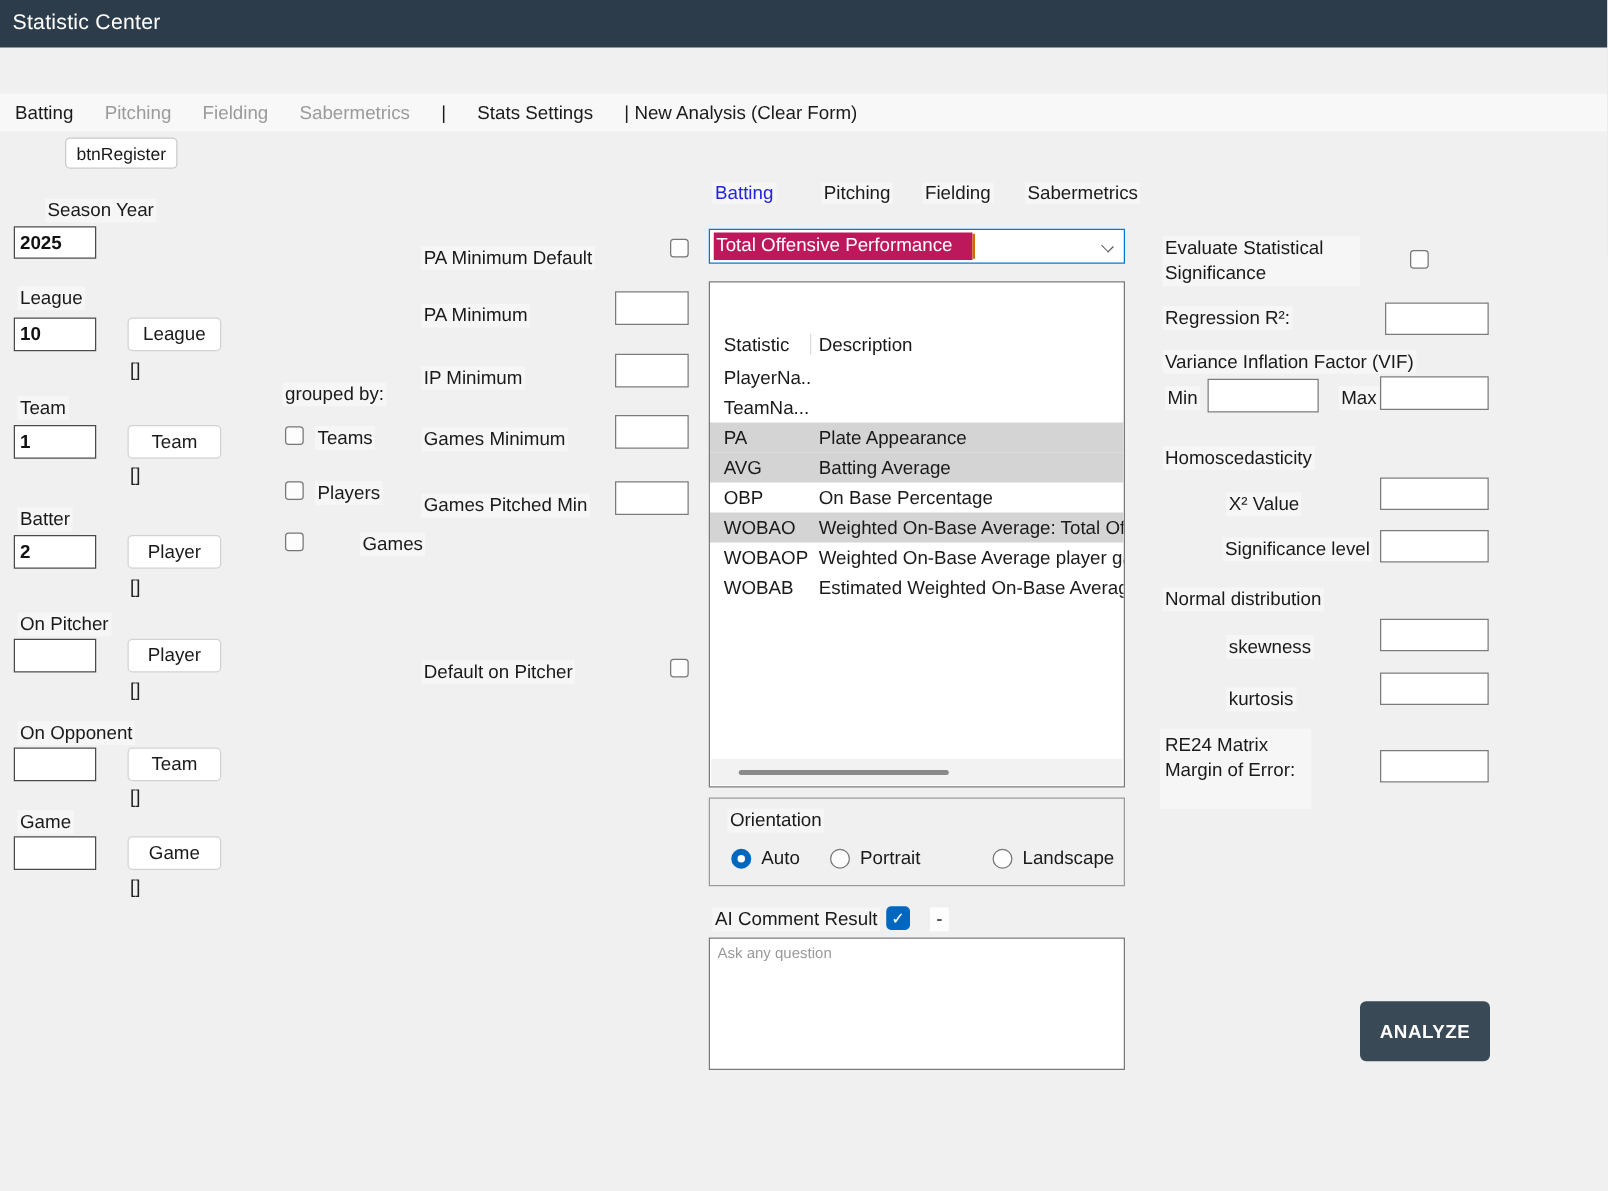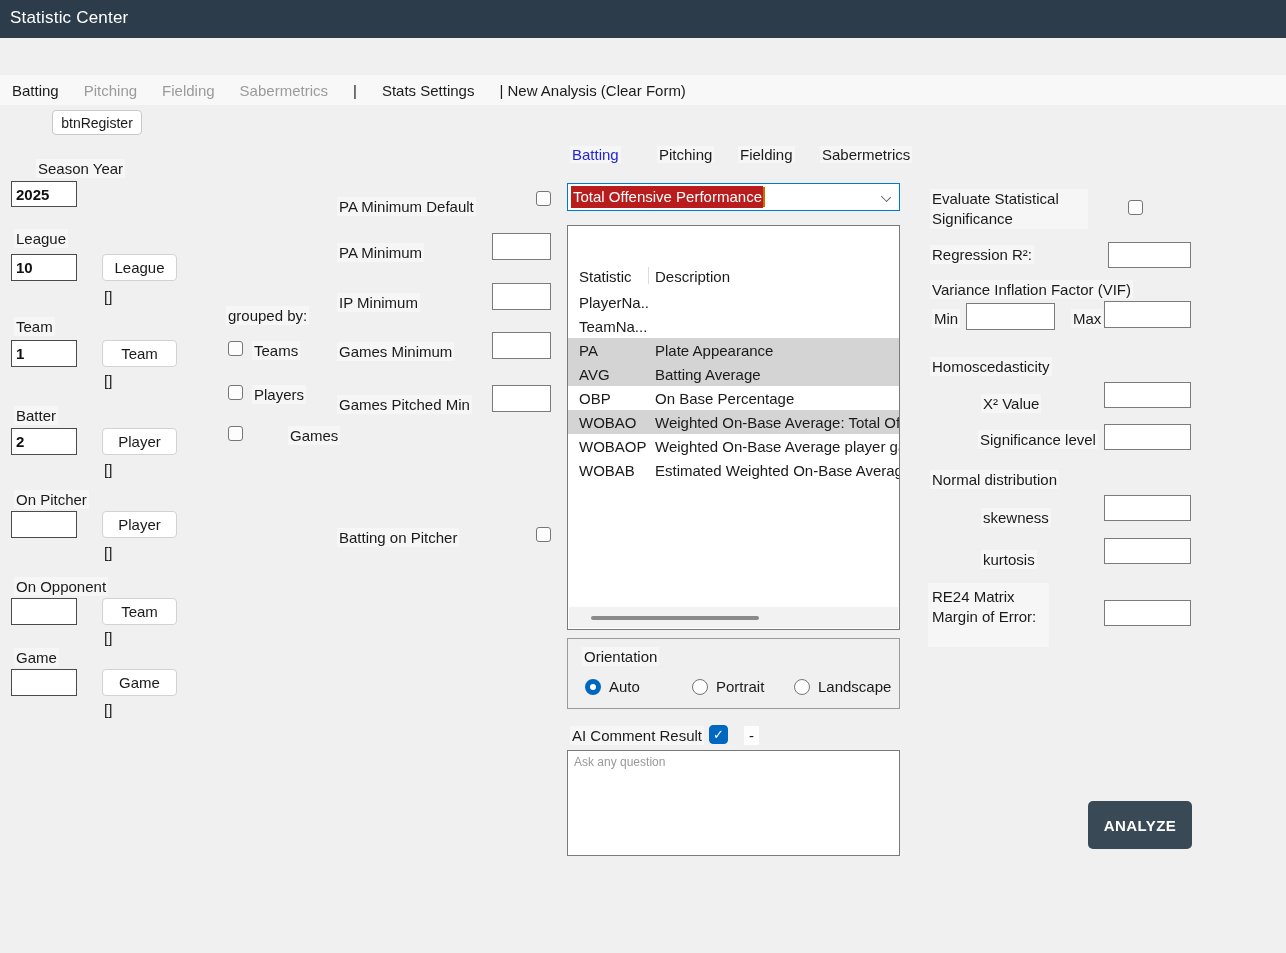--- a/index.html
+++ b/index.html
@@ -44,21 +44,21 @@
   .radio.selected { border:5px solid #0067c0; background:#ffffff; }
 
   .mid-input { background:#fff; border:1px solid #7b7b7b; width:59px; height:27px; font-family:inherit; font-size:15px; padding:0 4px; }
 
   
   .ctab { font-size:15px; color:#1b1b1b; background:#f6f6f6; padding:0 2px; }
   .ctab.active { color:#2424dd; }
 
   
   #combo { left:567px; top:183px; width:333px; height:28px; background:#fff; border:1px solid #0078d7; display:flex; align-items:center; padding-left:3px; }
-  #combo .sel-text { background:#b91c1c; color:#fff; font-size:15px; padding:2px 1px 3px 2px; white-space:nowrap; }
+  #combo .sel-text { background:#be185d; color:#fff; font-size:15px; padding:2px 16px 3px 2px; white-space:nowrap; }
   #combo .caret { display:inline-block; width:2px; height:20px; background:#c96f00; margin-left:0; }
   #combo .chev { position:absolute; right:9px; top:9px; width:8px; height:8px; border-right:1.5px solid #5a5a5a; border-bottom:1.5px solid #5a5a5a; transform:rotate(45deg) scaleY(.8); }
 
   
   #statlist { left:567px; top:225px; width:333px; height:405px; background:#fff; border:1px solid #7a7a7a; overflow:hidden; }
   #statlist .hdr { position:relative; height:28px; display:flex; align-items:center;margin-top:36px; }
   #statlist .hdr .c1 { padding-left:11px; width:80px; }
   #statlist .hdr .c2 { padding-left:7px; }
   #statlist .hdr .divider { position:absolute; left:80px; top:5px; height:17px; width:1px; background:#dcdcdc; }
   .lrow { height:24px; display:flex; align-items:center; white-space:nowrap; }
@@ -156,21 +156,21 @@
 
   <span class="abs lbl" style="left:337px; top:293px;">IP Minimum</span>
   <input class="abs mid-input" style="left: 492px; top: 283px;" value="">
 
   <span class="abs lbl" style="left:337px; top:342px;">Games Minimum</span>
   <input class="abs mid-input" style="left: 492px; top: 332px;" value="">
 
   <span class="abs lbl" style="left:337px; top:395px;">Games Pitched Min</span>
   <input class="abs mid-input" style="left: 492px; top: 385px;" value="">
 
-  <span class="abs lbl" style="left:337px; top:528px;">Batting on Pitcher</span>
+  <span class="abs lbl" style="left:337px; top:528px;">Default on Pitcher</span>
   <span class="abs cb" style="left:536px; top:527px;"></span>
 
   <span class="abs ctab active" style="left:570px; top:146px;">Batting</span>
   <span class="abs ctab" style="left:657px; top:146px;">Pitching</span>
   <span class="abs ctab" style="left:738px; top:146px;">Fielding</span>
   <span class="abs ctab" style="left:820px; top:146px;">Sabermetrics</span>
 
   <div class="abs" id="combo">
     <span class="sel-text">Total Offensive Performance</span>
     <span class="caret"></span>
@@ -219,21 +219,21 @@
       <div class="hthumb"></div>
     </div>
   </div>
 
   <div class="abs" id="orientation-box">
     <span class="gb-label lbl">Orientation</span>
     <span class="radio-item" style="left:17px;">
       <span class="radio selected"></span>
       <span>Auto</span>
     </span>
-    <span class="radio-item" style="left:124px;">
+    <span class="radio-item" style="left:96px;">
       <span class="radio"></span>
       <span>Portrait</span>
     </span>
     <span class="radio-item" style="left:226px;">
       <span class="radio"></span>
       <span>Landscape</span>
     </span>
   </div>
 
   <span class="abs lbl" id="ai-row-label">AI Comment Result</span>

